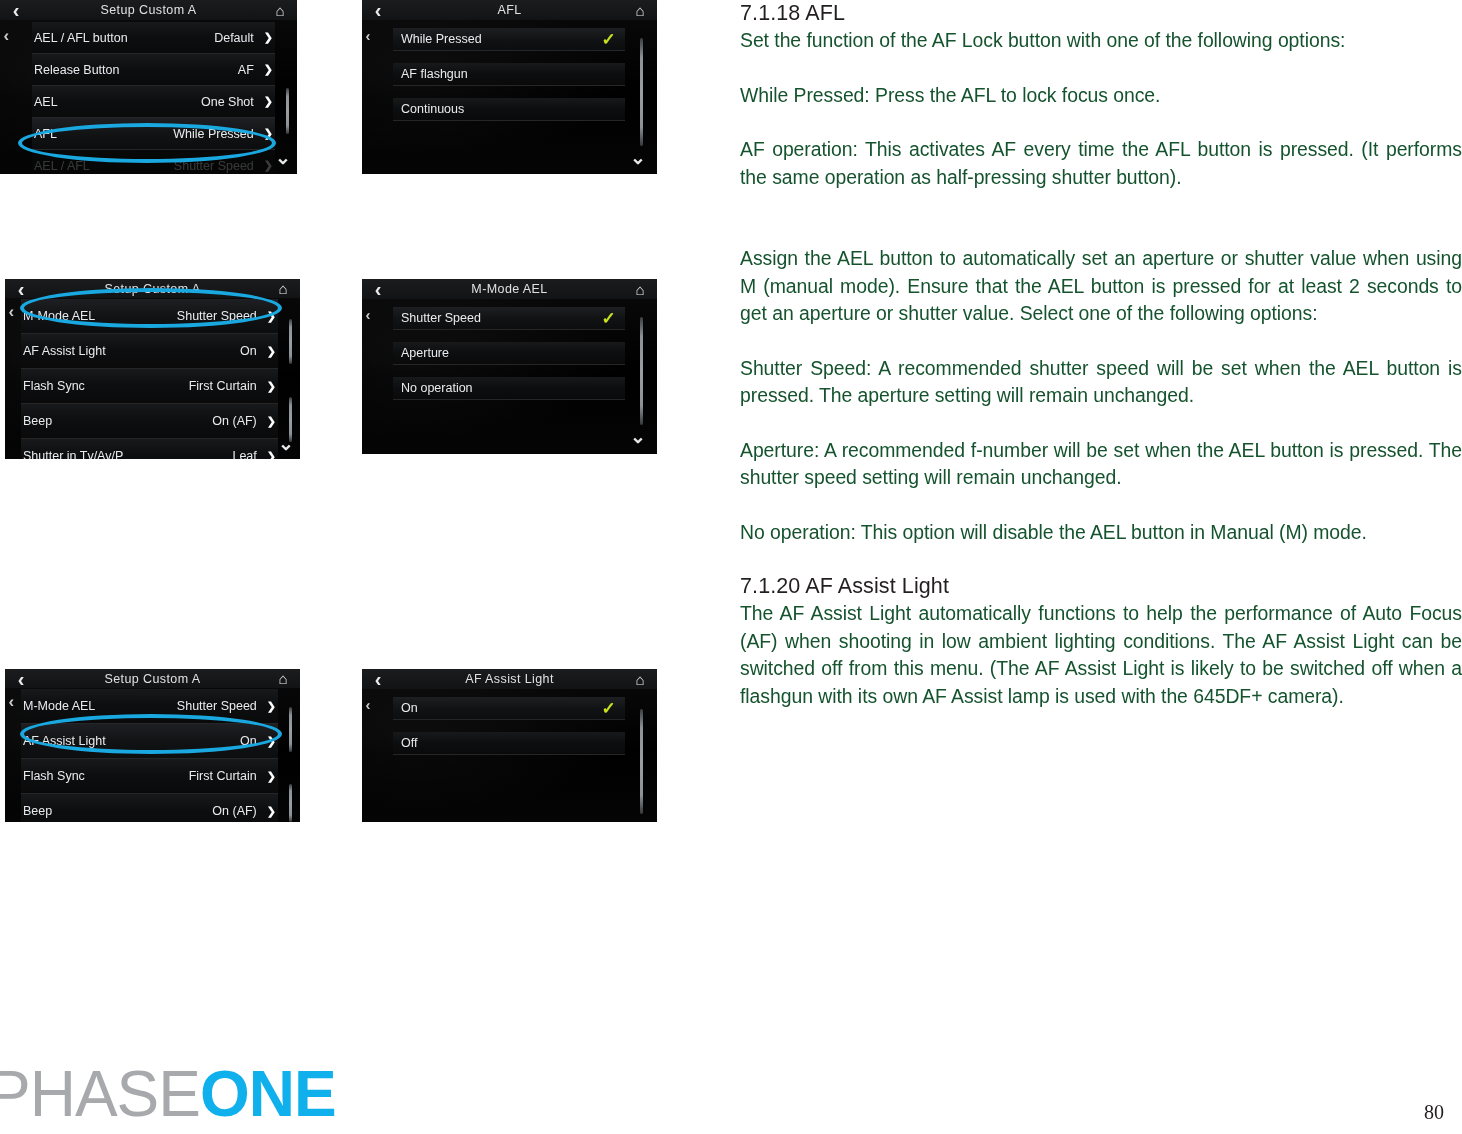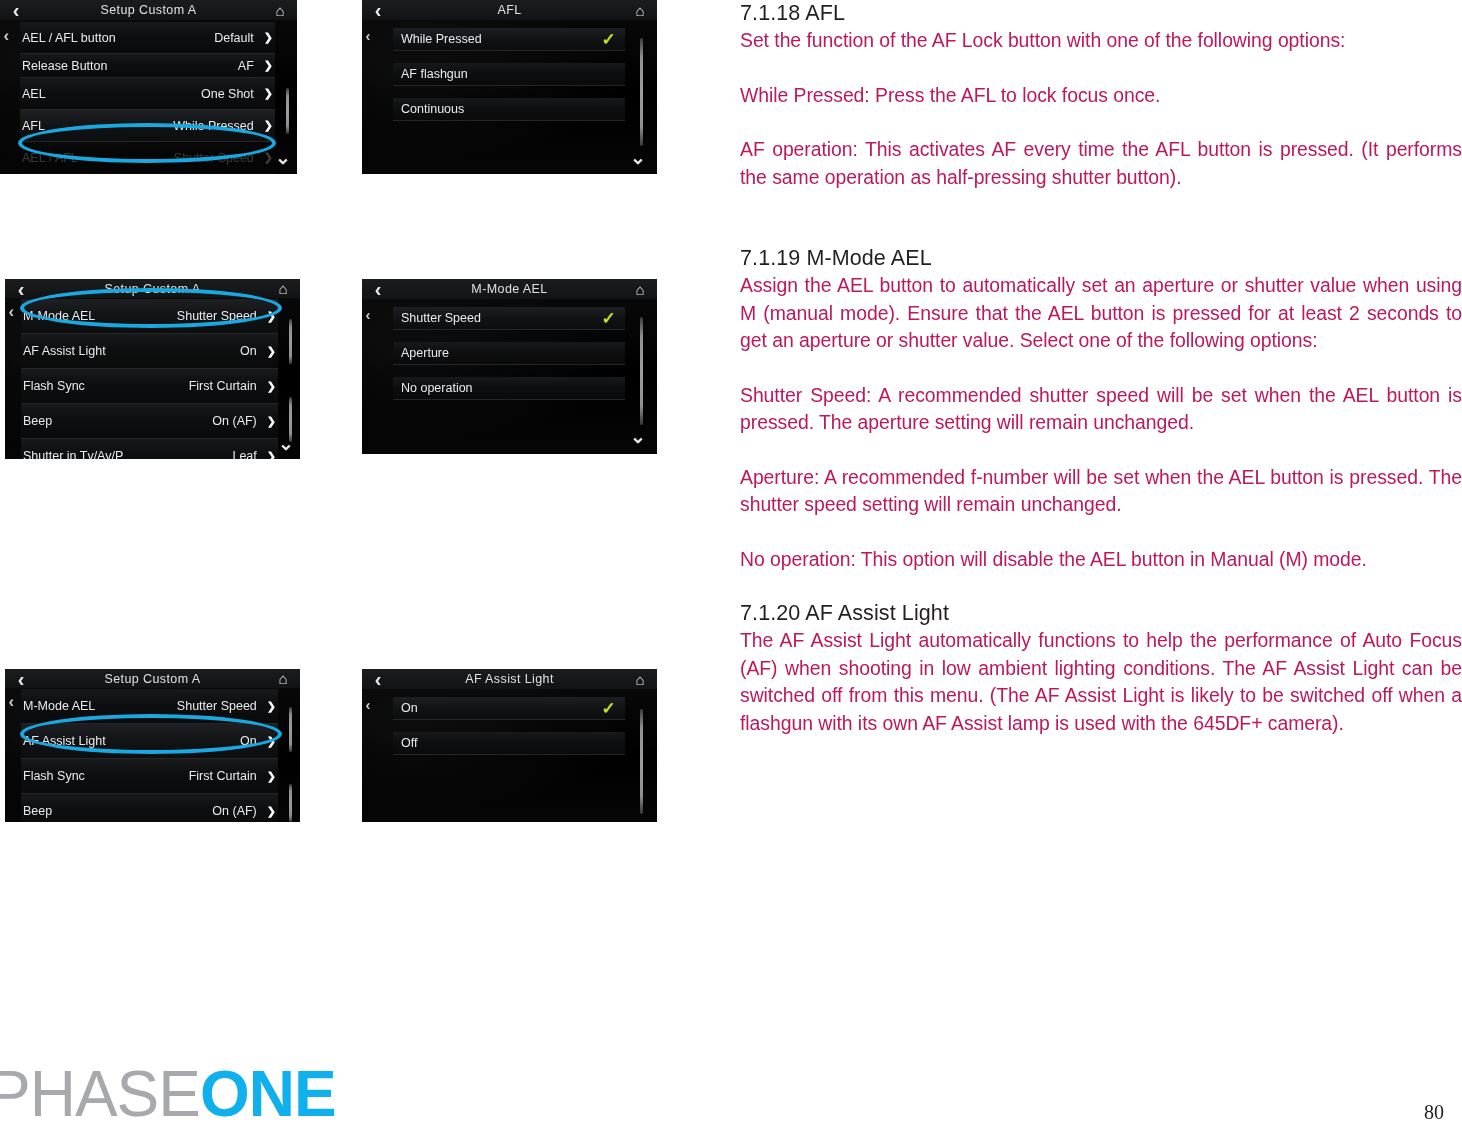--- a/index.html
+++ b/index.html
@@ -144,21 +144,21 @@
     line-height: 27px;
     font-weight: normal;
     margin: 0;
     color: #231f20;
     letter-spacing: 0.1px;
   }
   .p {
     font-size: 19.4px;
     line-height: 27.5px;
     margin: 0;
-    color: #be185d;
+    color: #14532d;
     text-align: justify;
     letter-spacing: -0.05px;
   }
   .p.nojust { text-align: left; }
   .gap { height: 27px; }
 
   
   .logo {
     position: absolute;
     left: -12px;
@@ -192,28 +192,28 @@
 <div class="shot" style="left:0px; top:0px; width:297px; height:174px;">
   <div class="shot-inner"></div>
 
   <div class="titlebar" style="height:20px;">
     <span class="tb-back" style="font-size:20px;">‹</span>
     <span class="title-text" style="font-size:12.5px;">Setup Custom A</span>
     <span class="tb-home" style="font-size:15px;">⌂</span>
   </div>
   <span class="side-back" style="font-size:17px; top:27px;">‹</span>
 
-  <div class="rows" style="top:22px; left:20px; right:22px;">
+  <div class="rows" style="top:22px; left:32px; right:22px;">
     <div class="row" style="height:32px; font-size:12.5px;">
       <span class="lbl">AEL / AFL button</span>
       <span class="spacer"></span>
       <span class="val">Default</span>
       <span class="chev" style="font-size:11px;">❯</span>
     </div>
-    <div class="row" style="height:24px; font-size:12.5px;">
+    <div class="row" style="height:32px; font-size:12.5px;">
       <span class="lbl">Release Button</span>
       <span class="spacer"></span>
       <span class="val">AF</span>
       <span class="chev" style="font-size:11px;">❯</span>
     </div>
     <div class="row" style="height:32px; font-size:12.5px;">
       <span class="lbl">AEL</span>
       <span class="spacer"></span>
       <span class="val">One Shot</span>
       <span class="chev" style="font-size:11px;">❯</span>
@@ -417,21 +417,20 @@
   <h2 class="h-sec">7.1.18  AFL</h2>
   <p class="p nojust">Set the function of the AF Lock button with one of the following options:</p>
   <div class="gap"></div>
   <p class="p nojust">While Pressed: Press the AFL to lock focus once.</p>
   <div class="gap"></div>
   <p class="p">AF operation: This activates AF every time the AFL button is pressed. (It performs the same operation as half-pressing shutter button).</p>
   <div class="gap"></div>
 
   <div class="gap"></div>
 
-  <h2 class="h-sec">7.1.19  M-Mode AEL</h2>
   <p class="p">Assign the AEL button to automatically set an aperture or shutter value when using M (manual mode). Ensure that the AEL button is pressed for at least 2 seconds to get an aperture or shutter value. Select one of the following options:</p>
   <div class="gap"></div>
   <p class="p">Shutter Speed: A recommended shutter speed will be set when the AEL button is pressed. The aperture setting will remain unchanged.</p>
   <div class="gap"></div>
   <p class="p">Aperture: A recommended f-number will be set when the AEL button is pressed. The shutter speed setting will remain unchanged.</p>
   <div class="gap"></div>
   <p class="p nojust">No operation: This option will disable the AEL button in Manual (M) mode.</p>
 
   <div class="gap"></div>
 

